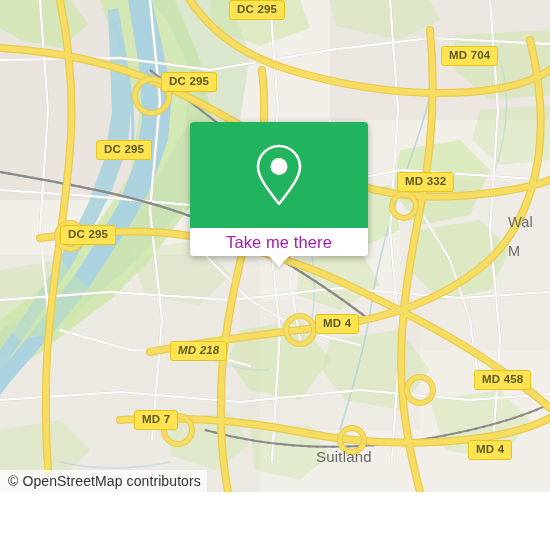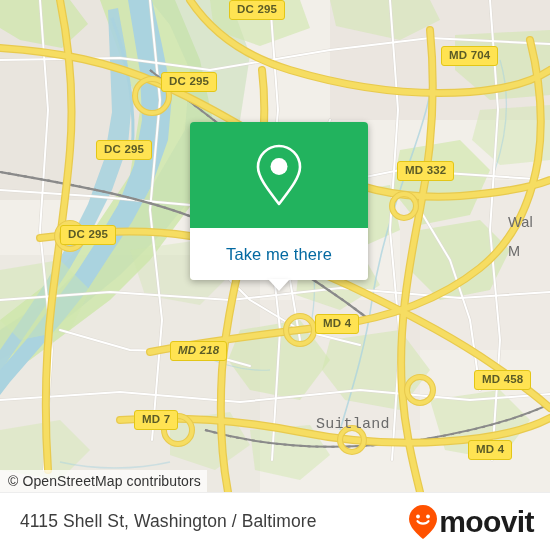--- a/index.html
+++ b/index.html
@@ -85,26 +85,26 @@
   #card-green {
     background: #22b35e;
     height: 106px;
     border-radius: 4px 4px 0 0;
     display: flex;
     align-items: center;
     justify-content: center;
   }
   #card-label {
     background: #ffffff;
-    height: 52px;
+    height: 28px;
     border-radius: 0 0 4px 4px;
     display: flex;
     align-items: center;
     justify-content: center;
-    color: #0369a1;
+    color: #a21caf;
     font-size: 16.5px;
     letter-spacing: 0.1px;
   }
   #card-tail {
     position: absolute;
     left: 50%;
     margin-left: -11px;
     bottom: -11px;
     width: 0; height: 0;
     border-left: 11px solid transparent;
@@ -291,52 +291,40 @@
           <circle cx="420" cy="390" r="13" fill="none"></circle>
           <circle cx="178" cy="430" r="14" fill="none"></circle>
           <circle cx="352" cy="440" r="12" fill="none"></circle>
         </g>
     </svg>
 
     <div class="shield" style="left:229px; top:0px;">DC 295</div>
     <div class="shield" style="left:441px; top:46px;">MD 704</div>
     <div class="shield" style="left:161px; top:72px;">DC 295</div>
     <div class="shield" style="left:96px;  top:140px;">DC 295</div>
-    <div class="shield" style="left:397px; top:161px;">MD 332</div>
+    <div class="shield" style="left:397px; top:172px;">MD 332</div>
     <div class="shield" style="left:60px;  top:225px;">DC 295</div>
     <div class="shield" style="left:315px; top:314px;">MD 4</div>
     <div class="shield" style="left:170px; top:341px;font-style:italic;">MD 218</div>
     <div class="shield" style="left:434px; top:370px;margin-left:40px;">MD 458</div>
     <div class="shield" style="left:134px; top:410px;">MD 7</div>
     <div class="shield" style="left:468px; top:440px;">MD 4</div>
 
-    <div class="place-label" style="left:316px; top:416px;font-family:Liberation Mono, monospace;">Suitland</div>
+    <div class="place-label" style="left:316px; top:448px;">Suitland</div>
     <div class="place-label sm" style="left:508px; top:214px;">Wal</div>
     <div class="place-label sm" style="left:508px; top:243px;">M</div>
 
     <div class="attribution">© OpenStreetMap contributors</div>
   </div>
 
   <div id="card">
     <div id="card-green">
       <svg width="54" height="66" viewBox="0 0 54 66">
         <path d="M27 4 C15.4 4 6 13.4 6 25 C6 36 18 50 27 62 C36 50 48 36 48 25 C48 13.4 38.6 4 27 4 Z" fill="none" stroke="#ffffff" stroke-width="2.6" stroke-linejoin="round"></path>
         <circle cx="27" cy="24.5" r="8.5" fill="#ffffff"></circle>
       </svg>
     </div>
     <div id="card-label">Take me there</div>
     <div id="card-tail"></div>
   </div>
 
-  <div id="footer">
-    <div id="footer-address">4115 Shell St, Washington / Baltimore</div>
-    <div id="brand">
-      <svg width="30" height="36" viewBox="0 0 30 36">
-        <path d="M15 1 C7.3 1 1 7.3 1 15 C1 23 9.5 30.5 15 35 C20.5 30.5 29 23 29 15 C29 7.3 22.7 1 15 1 Z" fill="#ff5100"></path>
-        <circle cx="10" cy="12.5" r="1.9" fill="#ffffff"></circle>
-        <circle cx="20" cy="12.5" r="1.9" fill="#ffffff"></circle>
-        <path d="M9.5 17.2 C11.8 20.4 18.2 20.4 20.5 17.2" fill="none" stroke="#ffffff" stroke-width="2.1" stroke-linecap="round"></path>
-      </svg>
-      <span id="brand-word">moovit</span>
-    </div>
-  </div>
 
 </div>
 
 </body></html>

